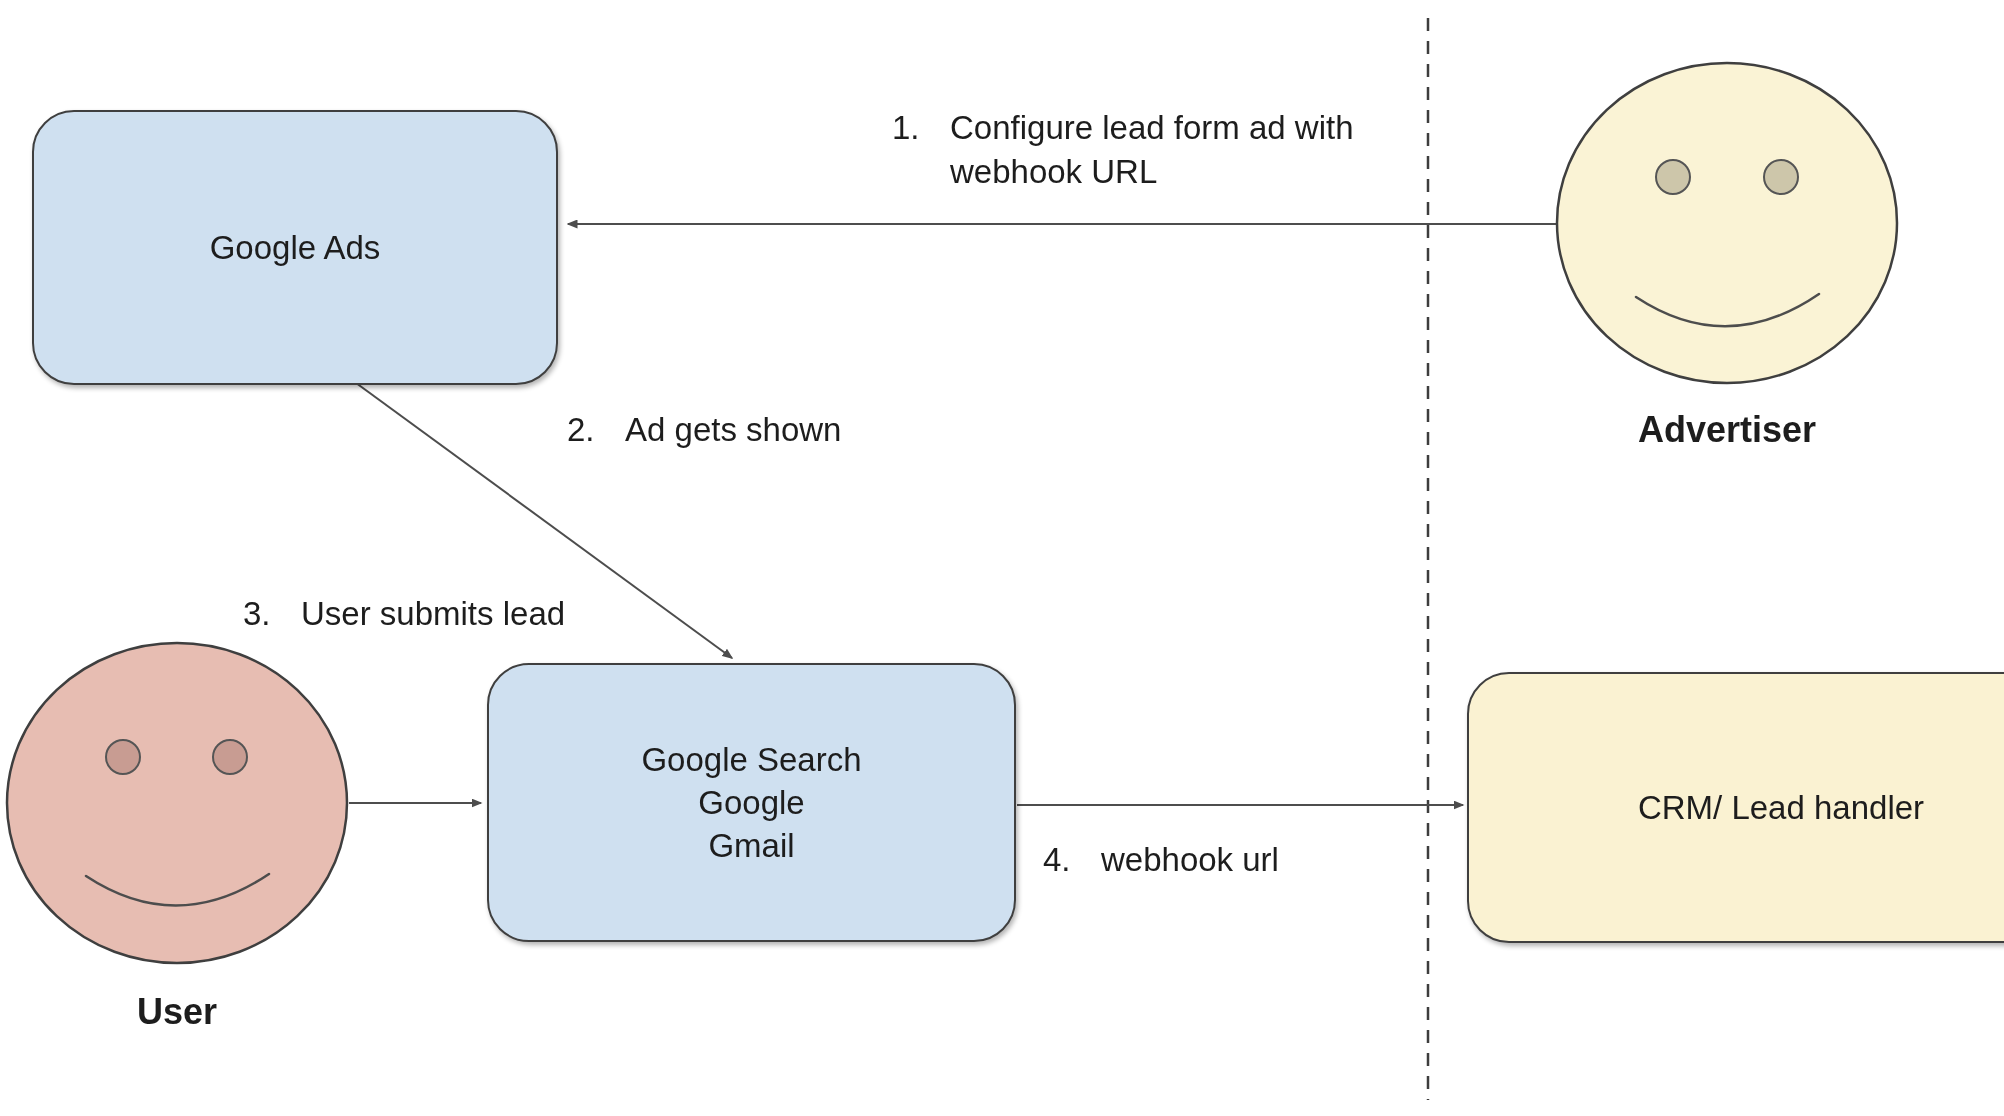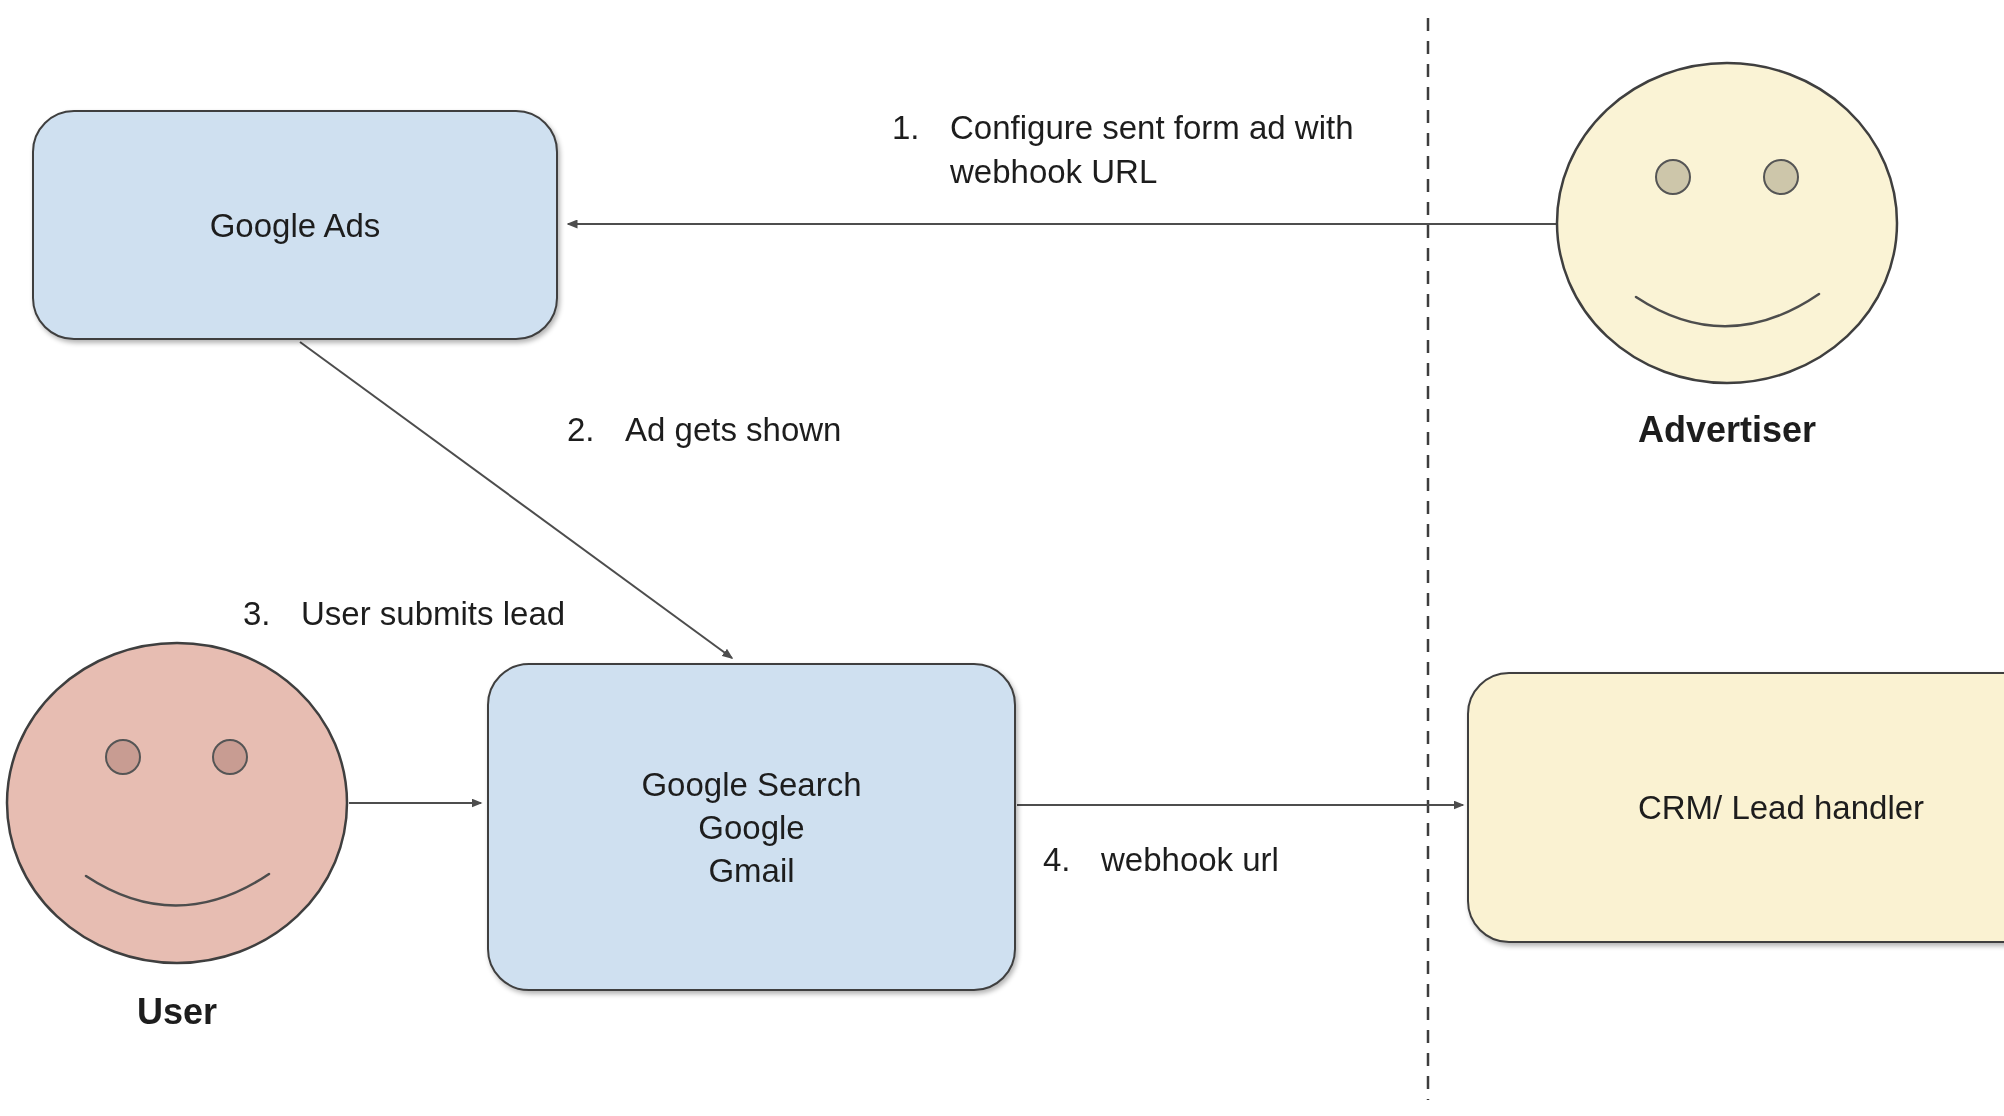--- a/index.html
+++ b/index.html
@@ -17,22 +17,22 @@
     border:2px solid #3f3f3f;
     border-radius:42px;
     display:flex;align-items:center;justify-content:center;
     text-align:center;
     font-size:33px;line-height:43px;
     box-shadow:2px 3px 5px rgba(0,0,0,0.30);
     box-sizing:border-box;
   }
   .node-blue{background:#cfe0f0;}
   .node-yellow{background:#faf2d2;}
-  .node-google-ads{left:32px;top:110px;width:526px;height:230px;}
-  .node-google-properties{left:487px;top:663px;width:529px;height:328px;}
+  .node-google-ads{left:32px;top:110px;width:526px;height:275px;}
+  .node-google-properties{left:487px;top:663px;width:529px;height:279px;}
   .node-crm{left:1467px;top:672px;width:628px;height:271px;}
   .node .ln{display:block;}
   .step-label{
     position:absolute;
     display:flex;
     font-size:33px;line-height:44px;
     white-space:nowrap;
   }
   .step-label .num{width:34px;margin-right:24px;text-align:left;flex:none;}
   .step-label .txt .ln{display:block;}
@@ -100,21 +100,21 @@
   <div class="node node-yellow node-crm">
     <span>CRM/ Lead handler</span>
   </div>
 
   <div class="actor-label actor-label-user">User</div>
   <div class="actor-label actor-label-advertiser">Advertiser</div>
 
   <div class="step-label step-1">
     <span class="num">1.</span>
     <span class="txt">
-      <span class="ln">Configure sent form ad with</span>
+      <span class="ln">Configure lead form ad with</span>
       <span class="ln">webhook URL</span>
     </span>
   </div>
 
   <div class="step-label step-2">
     <span class="num">2.</span>
     <span class="txt">
       <span class="ln">Ad gets shown</span>
     </span>
   </div>

